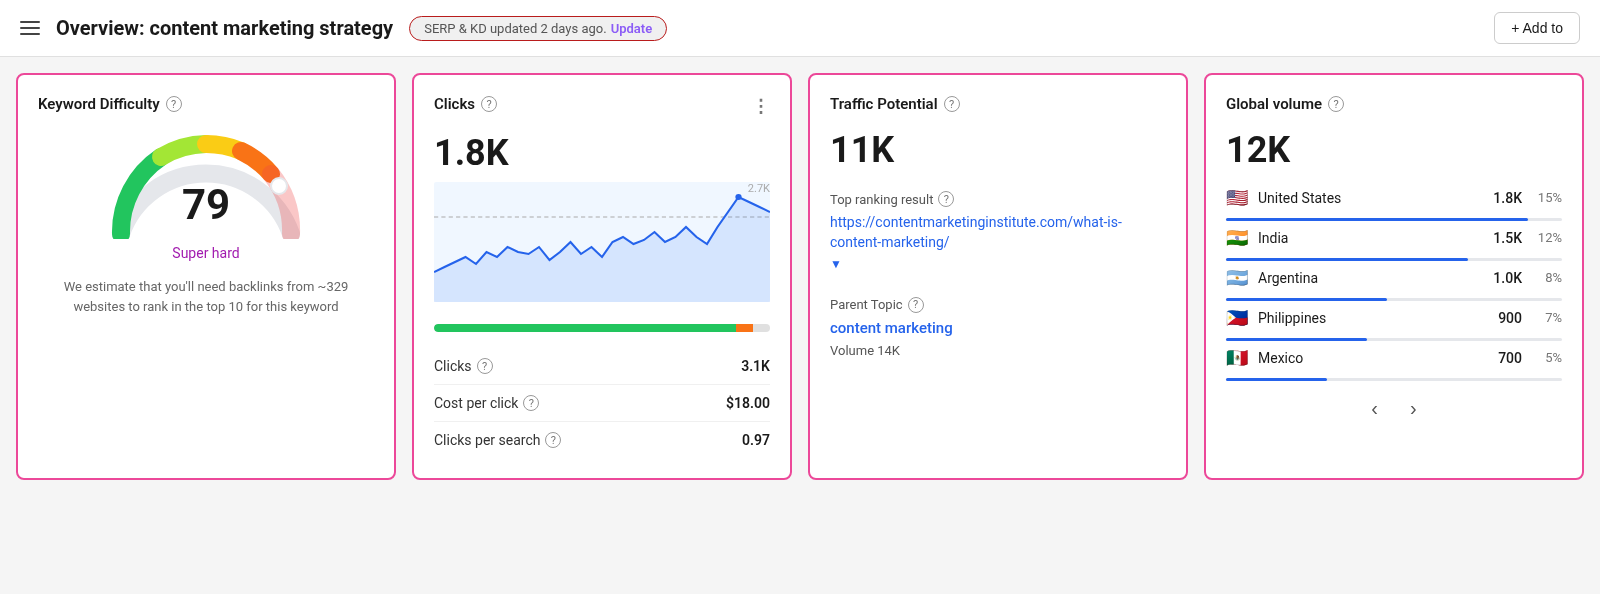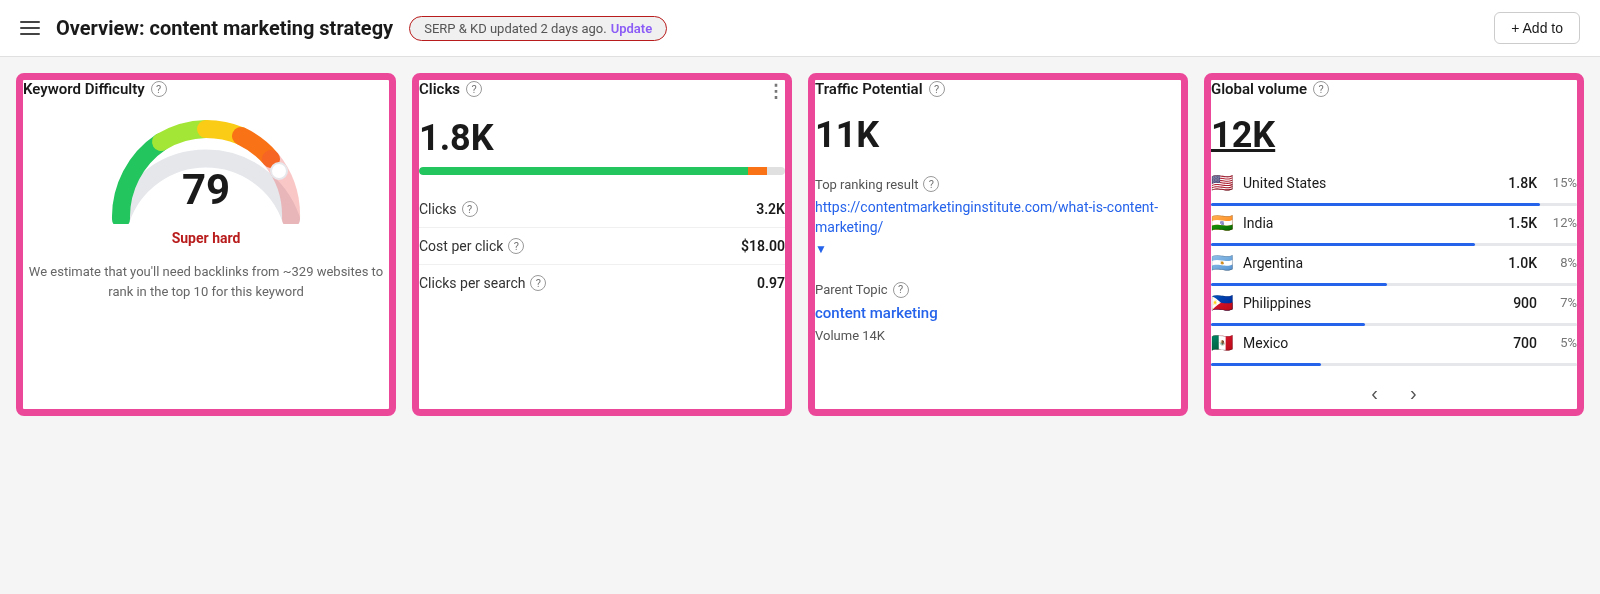--- a/index.html
+++ b/index.html
@@ -68,21 +68,22 @@
       display: grid;
       grid-template-columns: 1fr 1fr 1fr 1fr;
       gap: 0;
       padding: 16px;
       gap: 16px;
       max-width: 1600px;
     }
     .card {
       background: #fff;
       border-radius: 8px;
-      border: 7px solid #ec4899;
+      border: 2px solid #ec4899;
+      padding: 20px;
     }
     .card-title {
       font-size: 15px;
       font-weight: 600;
       color: #1a1a1a;
       display: flex;
       align-items: center;
       gap: 6px;
       margin-bottom: 16px;
     }
@@ -123,24 +124,23 @@
       transform: translateX(-50%);
       text-align: center;
     }
     .gauge-number {
       font-size: 42px;
       font-weight: 700;
       color: #1a1a1a;
     }
     .gauge-label {
       font-size: 14px;
-      color: #b91c1c;
+      color: #a21caf;
       text-align: center;
       margin-top: 2px;
-      font-weight: bold;
     }
     .kd-description {
       font-size: 13px;
       color: #666;
       text-align: center;
       line-height: 1.5;
       margin-top: 16px;
     }
     
     .volume-header {
@@ -261,21 +261,20 @@
     .tp-volume {
       font-size: 13px;
       color: #555;
     }
     
     .gv-number {
       font-size: 36px;
       font-weight: 700;
       color: #1a1a1a;
       margin-bottom: 16px;
-      text-decoration: underline;
     }
     .country-row {
       display: flex;
       align-items: center;
       gap: 8px;
       margin-bottom: 10px;
     }
     .country-flag {
       font-size: 18px;
       width: 24px;
@@ -381,33 +380,48 @@
   <div class="card">
     <div class="card-title volume-header">
       <span style="display:flex;align-items:center;gap:6px;">
         <span>Clicks</span>
         <span class="help-icon">?</span>
       </span>
       <span class="volume-more-icon">⋮</span>
     </div>
     <div class="volume-number">1.8K</div>
 
+    <div class="chart-area">
+      <span class="chart-max-label">2.7K</span>
+      <svg class="chart-svg" viewBox="0 0 320 120" preserveAspectRatio="none">
+
+        <rect x="0" y="0" width="320" height="120" fill="#f0f7ff" rx="2"></rect>
+
+        <line x1="0" y1="35" x2="320" y2="35" stroke="#aaa" stroke-dasharray="4,3" stroke-width="1"></line>
+
+        <path d="M0,90 L10,85 L20,80 L30,75 L40,82 L50,70 L60,75 L70,65 L80,70 L90,72 L100,65 L110,78 L120,70 L130,60 L140,72 L150,65 L160,75 L170,60 L180,55 L190,62 L200,58 L210,50 L220,60 L230,55 L240,45 L250,55 L260,62 L270,45 L280,30 L290,15 L300,20 L310,25 L320,30 L320,120 L0,120 Z" fill="rgba(59,130,246,0.15)"></path>
+
+        <polyline points="0,90 10,85 20,80 30,75 40,82 50,70 60,75 70,65 80,70 90,72 100,65 110,78 120,70 130,60 140,72 150,65 160,75 170,60 180,55 190,62 200,58 210,50 220,60 230,55 240,45 250,55 260,62 270,45 280,30 290,15 300,20 310,25 320,30" fill="none" stroke="#2563eb" stroke-width="2"></polyline>
+
+        <circle cx="290" cy="15" r="3" fill="#2563eb"></circle>
+      </svg>
+    </div>
 
     <div class="progress-bar-container">
       <div class="progress-green" style="width: 90%;"></div>
       <div class="progress-orange" style="width: 5%;"></div>
     </div>
 
     <div class="stats-table">
       <div class="stats-row">
         <span class="stats-label">
           <span>Clicks</span>
           <span class="help-icon">?</span>
         </span>
-        <span class="stats-value">3.2K</span>
+        <span class="stats-value">3.1K</span>
       </div>
       <div class="stats-row">
         <span class="stats-label">
           <span>Cost per click</span>
           <span class="help-icon">?</span>
         </span>
         <span class="stats-value">$18.00</span>
       </div>
       <div class="stats-row">
         <span class="stats-label">

